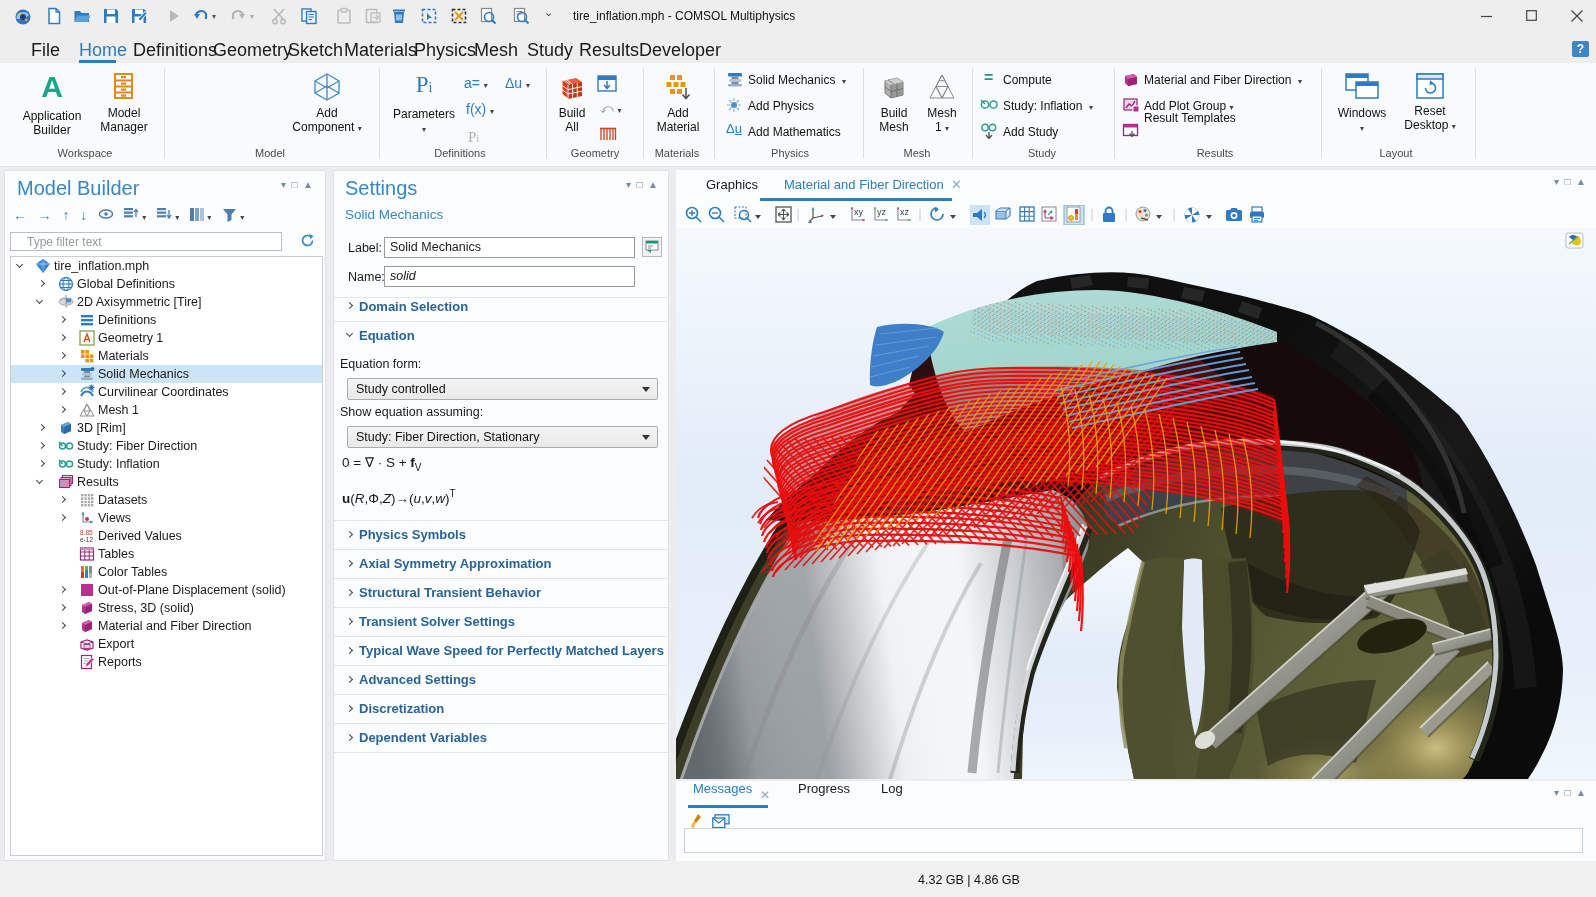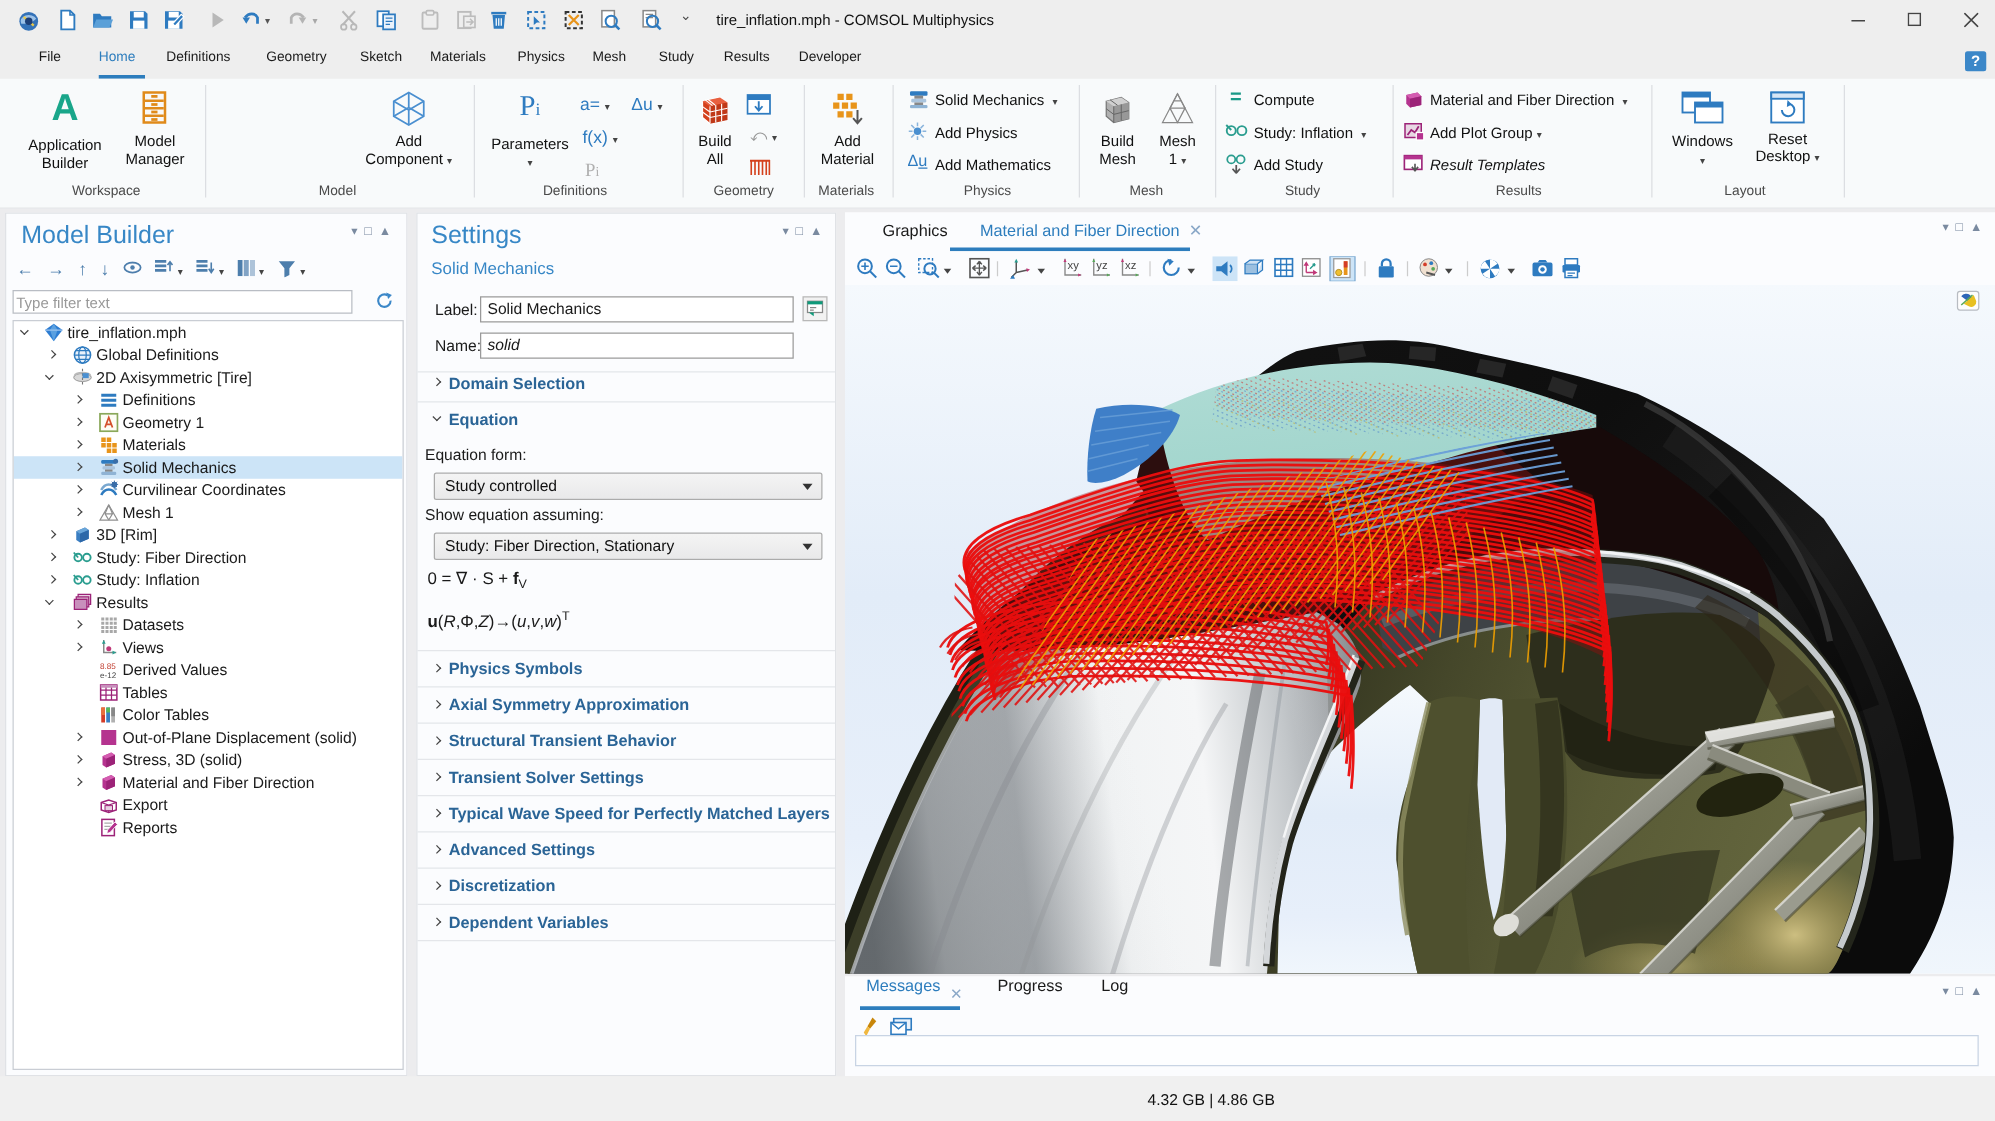--- a/index.html
+++ b/index.html
@@ -6,21 +6,21 @@
 html,body { width:1596px; height:897px; overflow:hidden; }
 body { font-family:"Liberation Sans", sans-serif; background:#ececee; position:relative; font-size:12px; color:#1a1a1a; }
 .abs { position:absolute; }
 
 #titlebar { position:absolute; left:0; top:0; width:1596px; height:33px; background:#eeeeee; }
 .tbi { position:absolute; top:7px; width:18px; height:18px; }
 #title-text { position:absolute; left:573px; top:9px; font-size:12px; color:#111; }
 .winbtn { position:absolute; top:0; width:45px; height:32px; color:#444; font-size:13px; text-align:center; line-height:32px; }
 
 #menubar { position:absolute; left:0; top:33px; width:1596px; height:30px; background:#eeeeee; }
-.menu-item { position:absolute; top:7px; font-size:11px; color:#1a1a1a; }
+.menu-item { position:absolute; top:7px; font-size:18px; color:#1a1a1a; }
 .menu-item.active { color:#2d7dbd; }
 #home-underline { position:absolute; left:79px; top:27px; width:37px; height:3px; background:#2d7dbd; }
 
 #ribbon { position:absolute; left:0; top:63px; width:1596px; height:104px; background:#f8fafb; border-bottom:1px solid #e3e5e8; }
 .rsep { position:absolute; top:5px; width:1px; height:90px; background:#dcdee2; }
 .rgroup-label { position:absolute; top:84px; font-size:11px; color:#4a4a4a; text-align:center; }
 .rbig { position:absolute; text-align:center; font-size:12px; color:#111; }
 .rsmall { position:absolute; font-size:12px; color:#111; white-space:nowrap; }
 .caret { font-size:8px; color:#444; }
 
@@ -331,21 +331,21 @@
       <rect x="2" y="2" width="13" height="11" fill="#e8d8e4" stroke="#9c2378" stroke-width="1.2"></rect>
       <path d="M4 11 L7 7 L10 9 L13 4" fill="none" stroke="#9c2378" stroke-width="1.4"></path>
       <rect x="11" y="9" width="6" height="6" fill="#b5338f" stroke="#fff"></rect>
     </svg>
   <div class="rsmall" style="left:1144px; top:36px;">Add Plot Group <span class="caret">▾</span></div>
   <svg class="abs" style="left:1122px; top:60px;" width="18" height="15" viewBox="0 0 18 15">
       <rect x="1.5" y="1.5" width="14" height="11" fill="#fff" stroke="#9c2378" stroke-width="1.3"></rect>
       <rect x="1.5" y="1.5" width="14" height="3" fill="#b5338f"></rect>
       <path d="M10 8 L10 13 M7.5 10.5 L10 13.5 L12.5 10.5" fill="none" stroke="#555" stroke-width="1.3"></path>
     </svg>
-  <div class="rsmall" style="left:1144px; top:62px;font-style:italic;">Result Templates</div>
+  <div class="rsmall" style="left:1144px; top:48px;">Result Templates</div>
 
   <div class="rbig" style="left:1325px; top:9px; width:74px;">
     <svg width="36" height="28" viewBox="0 0 36 28">
         <rect x="2" y="2" width="22" height="16" fill="#fff" stroke="#2e7bc0" stroke-width="1.5"></rect>
         <rect x="2" y="2" width="22" height="4" fill="#2e7bc0"></rect>
         <rect x="12" y="10" width="22" height="16" fill="#fff" stroke="#2e7bc0" stroke-width="1.5"></rect>
         <rect x="12" y="10" width="22" height="4" fill="#2e7bc0"></rect>
       </svg>
     <div style="margin-top:3px;">Windows<br><span class="caret">▾</span></div></div>
   <div class="rbig" style="left:1395px; top:9px; width:70px;">
@@ -389,21 +389,21 @@
         <g fill="#4d7eac">
           <rect x="0" y="0" width="4" height="13"></rect>
           <rect x="5" y="0" width="4" height="13" opacity="0.7"></rect>
           <rect x="10" y="0" width="4" height="13" opacity="0.45"></rect>
         </g>
       </svg><span style="font-size:8px; color:#444;">&nbsp;▾</span>&nbsp;
     <svg width="15" height="14" viewBox="0 0 15 14" style="vertical-align:-2px;">
         <path d="M1 1 L14 1 L9.5 6.5 L9.5 12 L5.5 14 L5.5 6.5 Z" fill="#4d7eac"></path>
       </svg><span style="font-size:8px; color:#444;">&nbsp;▾</span>
   </div>
-  <div class="abs" style="left:5px; top:61px; width:272px; height:19px; background:#fff; border:1px solid #b9bdc4; color:#999; font-size:12px; line-height:18px; padding-left:2px;">Type filter text</div>
+  <div class="abs" style="left:5px; top:61px; width:272px; height:19px; background:#fff; border:1px solid #b9bdc4; color:#999; font-size:12px; line-height:18px; padding-left:16px;">Type filter text</div>
   <svg class="abs" style="left:295px; top:62px;" width="15" height="15" viewBox="0 0 15 15">
       <path d="M12.5 7.5 A5 5 0 1 1 10 3.2" fill="none" stroke="#3b87c8" stroke-width="1.7"></path>
       <path d="M9 1 L13.5 3 L10.5 6.2 Z" fill="#3b87c8"></path>
     </svg>
   <div id="tree-box">
     <div class="trow">
         <span class="chev d" style="left:6px;"></span>
         <svg class="ticon" style="left:24px;" viewBox="0 0 16 16">
           <path d="M8 1 L15 6 L8 15 L1 6 Z" fill="#2d7dd2"></path>
           <path d="M8 1 L11 6 L8 15 L5 6 Z" fill="#5aa0e0"></path>

